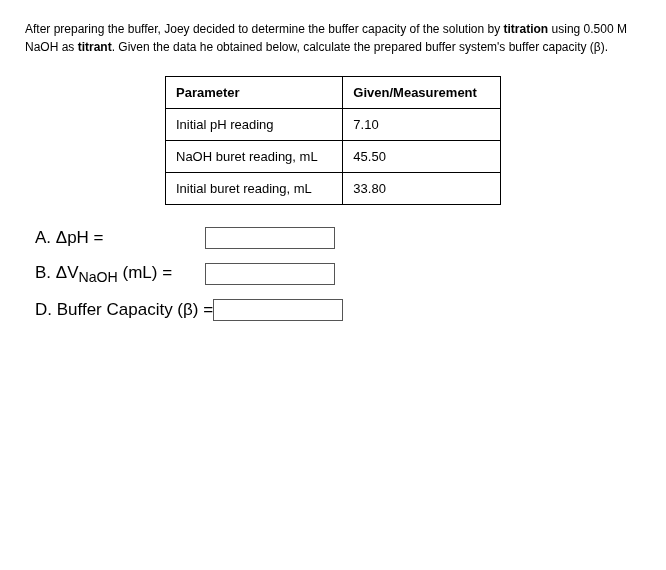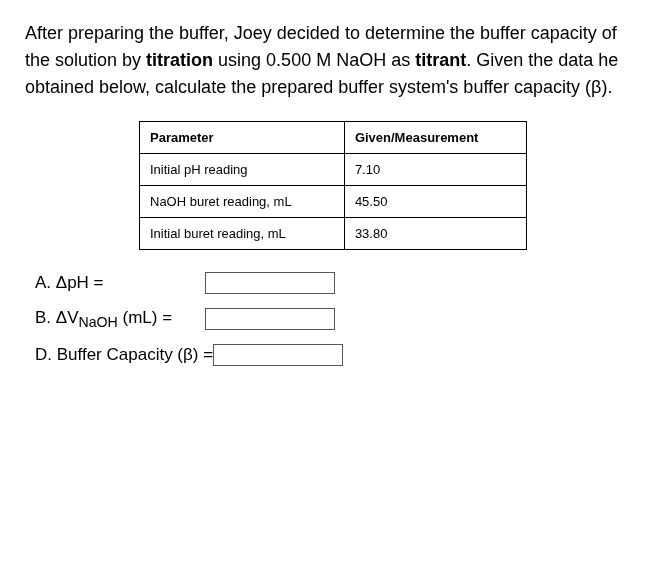--- a/index.html
+++ b/index.html
@@ -12,39 +12,39 @@
       font-family: Arial, sans-serif;
       font-size: 13px;
       background: #fff;
       color: #000;
       width: 666px;
       min-height: 570px;
       padding: 20px 25px;
     }
 
     .intro-text {
-      font-size: 18px;
+      font-size: 12px;
       line-height: 1.5;
       margin-bottom: 20px;
       max-width: 620px;
     }
 
     .intro-text strong {
       font-weight: bold;
     }
 
     .table-container {
       display: flex;
       justify-content: center;
       margin-bottom: 22px;
     }
 
     table {
       border-collapse: collapse;
-      width: 388px;
+      width: 336px;
     }
 
     table td {
       border: 1px solid #000;
       padding: 8px 10px;
       font-size: 13px;
       vertical-align: middle;
     }
 
     table tr:first-child td {

